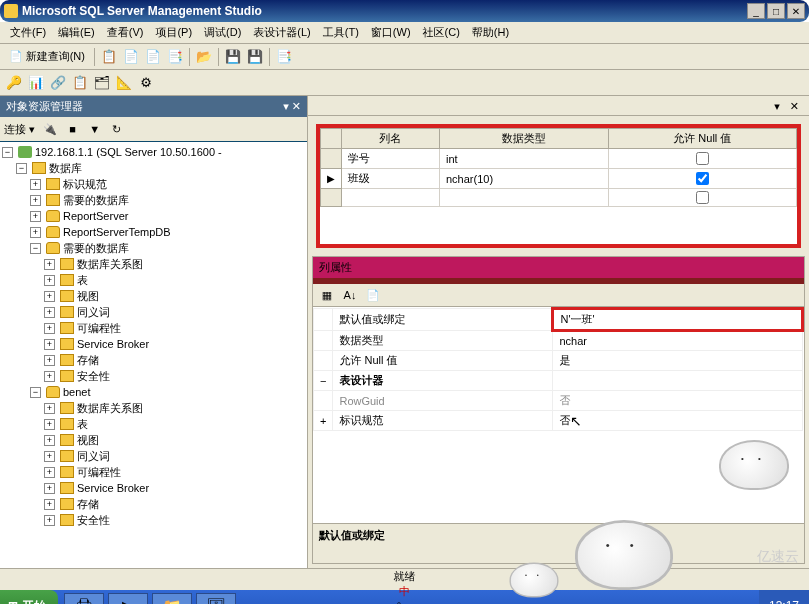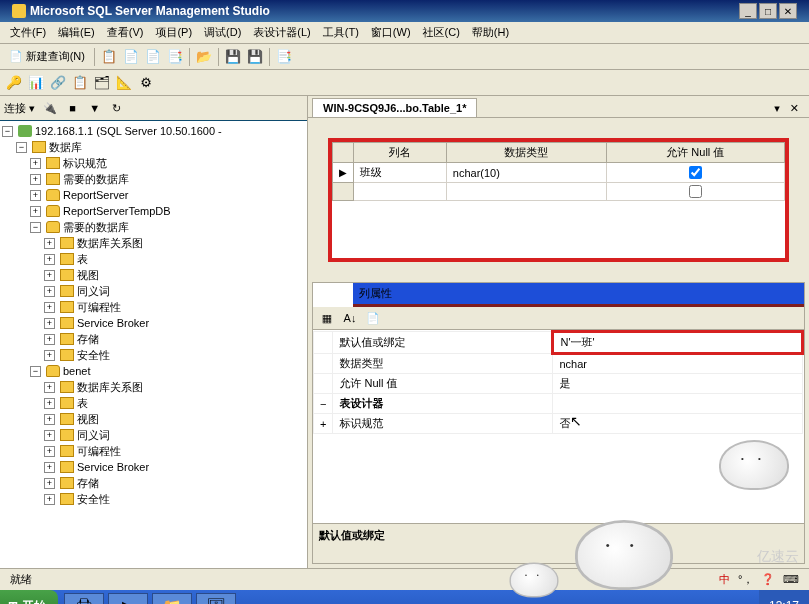--- a/index.html
+++ b/index.html
@@ -1,17 +1,17 @@
 <!DOCTYPE html>
 <html><head>
 <meta charset="utf-8">
 <style>
 * { box-sizing: border-box; margin: 0; padding: 0; }
 body { font-family: "Microsoft YaHei", "SimSun", Tahoma, sans-serif; font-size: 11px; background: #fff; width: 809px; height: 604px; overflow: hidden; position: relative; }
-.titlebar { background: linear-gradient(#0a246a, #3a6ea5); color: #fff; height: 22px; display: flex; align-items: center; padding: 0 12px; }
+.titlebar { background: linear-gradient(#0a246a, #3a6ea5); color: #fff; height: 22px; display: flex; align-items: center; padding: 0 4px; border-radius: 9px; }
 .titlebar .icon { width: 14px; height: 14px; background: #f5c842; margin-right: 4px; border-radius: 2px; }
 .titlebar .title { flex: 1; font-weight: bold; font-size: 12px; }
 .titlebar .winbtns { display: flex; gap: 2px; }
 .titlebar .winbtn { width: 18px; height: 16px; background: #d4d0c8; border: 1px solid #888; display: flex; align-items: center; justify-content: center; font-size: 10px; cursor: pointer; color: #000; }
 .menubar { background: #ece9d8; height: 22px; display: flex; align-items: center; padding: 0 4px; border-bottom: 1px solid #aca899; }
 .menubar .menuitem { padding: 2px 6px; cursor: pointer; }
 .toolbar { background: #ece9d8; height: 26px; display: flex; align-items: center; padding: 0 4px; border-bottom: 1px solid #aca899; gap: 2px; }
 .toolbar .tbtn { width: 20px; height: 20px; border: 1px solid transparent; display: flex; align-items: center; justify-content: center; cursor: pointer; font-size: 13px; }
 .toolbar .sep { width: 1px; height: 18px; background: #aca899; margin: 0 2px; }
 .toolbar .labelbtn { display: flex; align-items: center; gap: 3px; padding: 2px 4px; border: 1px solid transparent; cursor: pointer; }
@@ -27,43 +27,43 @@
 .tree-spacer { display: inline-block; }
 .tree-icon { width: 14px; height: 12px; margin: 0 3px; display: inline-block; }
 .folder-icon { background: #f5c842; border: 1px solid #b8860b; }
 .db-icon { background: #f5c842; border-radius: 3px 3px 1px 1px; border: 1px solid #b8860b; }
 .server-icon { background: #6ab04c; border-radius: 2px; }
 .designer-pane { flex: 1; display: flex; flex-direction: column; background: #ece9d8; }
 .tab-strip { background: #ece9d8; padding: 2px 4px 0 4px; display: flex; align-items: flex-end; border-bottom: 1px solid #aca899; }
 .tab { background: #fff; border: 1px solid #aca899; border-bottom: none; padding: 3px 10px; font-weight: bold; cursor: pointer; }
 .tab-close { margin-left: auto; display: flex; gap: 2px; padding: 2px; }
 .tab-close span { cursor: pointer; padding: 0 4px; }
-.grid-wrap { background: #fff; margin: 20px; border: 4px solid #d62020; padding: 0; height: 124px; }
+.grid-wrap { background: #fff; margin: 8px; border: 4px solid #d62020; padding: 0; height: 124px; }
 .grid { width: 100%; border-collapse: collapse; }
 .grid th { background: #ece9d8; border: 1px solid #aca899; padding: 2px 4px; font-weight: normal; text-align: center; }
 .grid td { border: 1px solid #d4d0c8; padding: 2px 6px; height: 18px; }
 .grid .rowhdr { width: 18px; background: #ece9d8; border: 1px solid #aca899; text-align: center; }
 .grid input[type=checkbox] { margin: 0 auto; display: block; }
 .grid .selrow td { background: #fff; }
 .grid .indicator { font-size: 10px; }
 .props-pane { flex: 1; background: #fff; margin: 0 4px 4px 4px; border: 1px solid #aca899; display: flex; flex-direction: column; position: relative; }
-.props-title { background: #1d4ed8; padding: 3px 6px; border-bottom: 3px solid #7f1d1d; margin-left: 40px; }
+.props-title { background: #be185d; padding: 3px 6px; border-bottom: 6px solid #7f1d1d; }
 .props-tools { background: #ece9d8; padding: 2px 4px; display: flex; gap: 3px; border-bottom: 1px solid #aca899; }
 .props-tools .pbtn { width: 20px; height: 18px; display: flex; align-items: center; justify-content: center; cursor: pointer; }
 .props-grid { flex: 1; overflow: auto; }
 .props-grid table { width: 100%; border-collapse: collapse; }
 .props-grid td { border: 1px solid #eee; padding: 2px 6px; height: 16px; }
 .props-grid .lcol { width: 45%; background: #fff; }
 .props-grid .rcol { background: #fff; }
 .props-grid .exp { width: 14px; text-align: center; }
 .props-grid .readonly { color: #888; }
 .props-grid .cat { font-weight: bold; }
 .highlight-val { border: 3px solid #d62020 !important; }
 .props-desc { border-top: 1px solid #aca899; padding: 4px 6px; height: 40px; background: #ece9d8; font-weight: bold; }
-.statusbar { background: #ece9d8; height: 22px; border-top: 1px solid #aca899; display: flex; align-items: center; padding: 0 6px; }
+.statusbar { background: #ece9d8; height: 22px; border-top: 1px solid #aca899; display: flex; align-items: center; padding: 0 6px; flex-direction: column; }
 .statusbar .stat-fill { flex: 1; }
 .statusbar .stat-item { padding: 0 4px; }
 .taskbar { background: linear-gradient(#3168d5, #2255bb); height: 32px; display: flex; align-items: center; padding: 0; }
 .taskbar .start { background: linear-gradient(#48a248, #2e7d2e); color: #fff; padding: 4px 12px 4px 8px; height: 100%; display: flex; align-items: center; gap: 4px; font-weight: bold; font-size: 12px; cursor: pointer; border-radius: 0 8px 8px 0; }
 .taskbar .tasks { display: flex; gap: 4px; padding: 2px 6px; flex: 1; }
 .taskbar .task { width: 40px; height: 26px; background: #5a8ad8; border: 1px solid #2a4a8a; display: flex; align-items: center; justify-content: center; cursor: pointer; font-size: 16px; }
 .taskbar .tray { background: #2a5ab8; color: #fff; padding: 4px 10px; height: 100%; display: flex; align-items: center; font-size: 12px; }
 .seal { position: absolute; width: 70px; height: 50px; background: radial-gradient(circle at 40% 40%, #fff, #ddd); border-radius: 50% 50% 45% 45%; border: 2px solid #bbb; }
 .seal::after { content: "• •"; position: absolute; top: 12px; left: 20px; color: #333; font-size: 8px; letter-spacing: 6px; }
 .mouse-cursor { position: absolute; left: 570px; top: 413px; font-size: 14px; pointer-events: none; }
@@ -120,20 +120,24 @@
   <div class="tbtn">🔗</div>
   <div class="tbtn">📋</div>
   <div class="tbtn">🗂</div>
   <div class="tbtn">📐</div>
   <div class="tbtn">⚙</div>
 </div>
 
 <div class="workspace">
 
   <div class="explorer">
+    <div class="explorer-title">
+      <span>对象资源管理器</span>
+      <span>▾ ✕</span>
+    </div>
     <div class="explorer-tools">
       <span class="lbl">连接 ▾</span>
       <span class="ebtn">🔌</span>
       <span class="ebtn">■</span>
       <span class="ebtn">▼</span>
       <span class="ebtn">↻</span>
     </div>
     <div class="tree">
       <div class="tree-node">
           <span class="tree-exp">−</span>
@@ -276,35 +280,42 @@
           <span class="tree-spacer" style="width:42px"></span>
           <span class="tree-exp">+</span>
           <span class="tree-icon folder-icon"></span>
           <span>安全性</span>
         </div>
     </div>
   </div>
 
   <div class="designer-pane">
     <div class="tab-strip">
-      <div class="tab">WIN-9CSQ9J6...bo.Table_1*</div>
       <div class="tab-close">
         <span>▾</span>
         <span>✕</span>
       </div>
     </div>
 
     <div class="grid-wrap">
       <table class="grid">
         <tbody>
             <tr>
           <th class="rowhdr"></th>
           <th>列名</th>
           <th>数据类型</th>
           <th>允许 Null 值</th>
+        </tr>
+        <tr>
+          <td class="rowhdr"></td>
+          <td>学号</td>
+          <td>int</td>
+          <td>
+                <input type="checkbox" style="">
+              </td>
         </tr>
         <tr class="selrow">
           <td class="rowhdr indicator">▶</td>
           <td>班级</td>
           <td>nchar(10)</td>
           <td>
                 <input type="checkbox" checked="" style="">
               </td>
         </tr>
         <tr>
@@ -343,20 +354,25 @@
             <td class="exp"></td>
             <td class="lcol">允许 Null 值</td>
             <td class="rcol">是</td>
           </tr>
           <tr>
             <td class="exp">−</td>
             <td class="lcol cat">表设计器</td>
             <td class="rcol"></td>
           </tr>
           <tr>
+            <td class="exp"></td>
+            <td class="lcol readonly">RowGuid</td>
+            <td class="rcol readonly">否</td>
+          </tr>
+          <tr>
             <td class="exp">+</td>
             <td class="lcol">标识规范</td>
             <td class="rcol">否</td>
           </tr>
         </tbody>
           </table>
       </div>
       <div class="props-desc">默认值或绑定</div>
     </div>
   </div>

